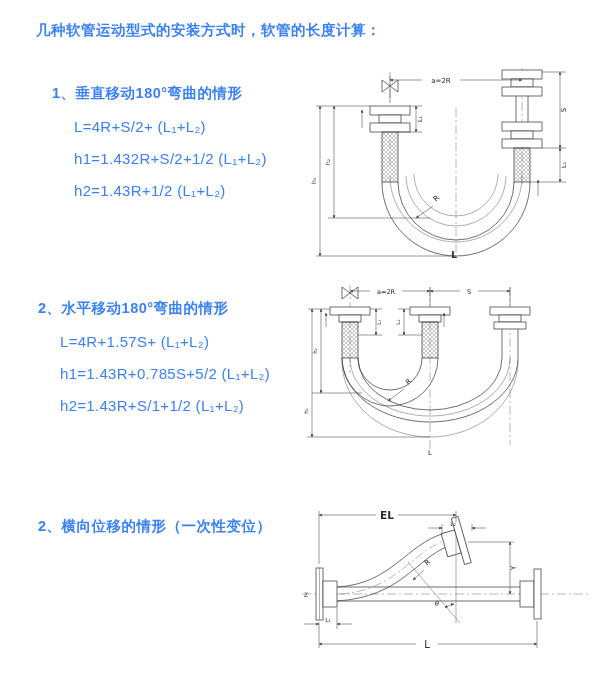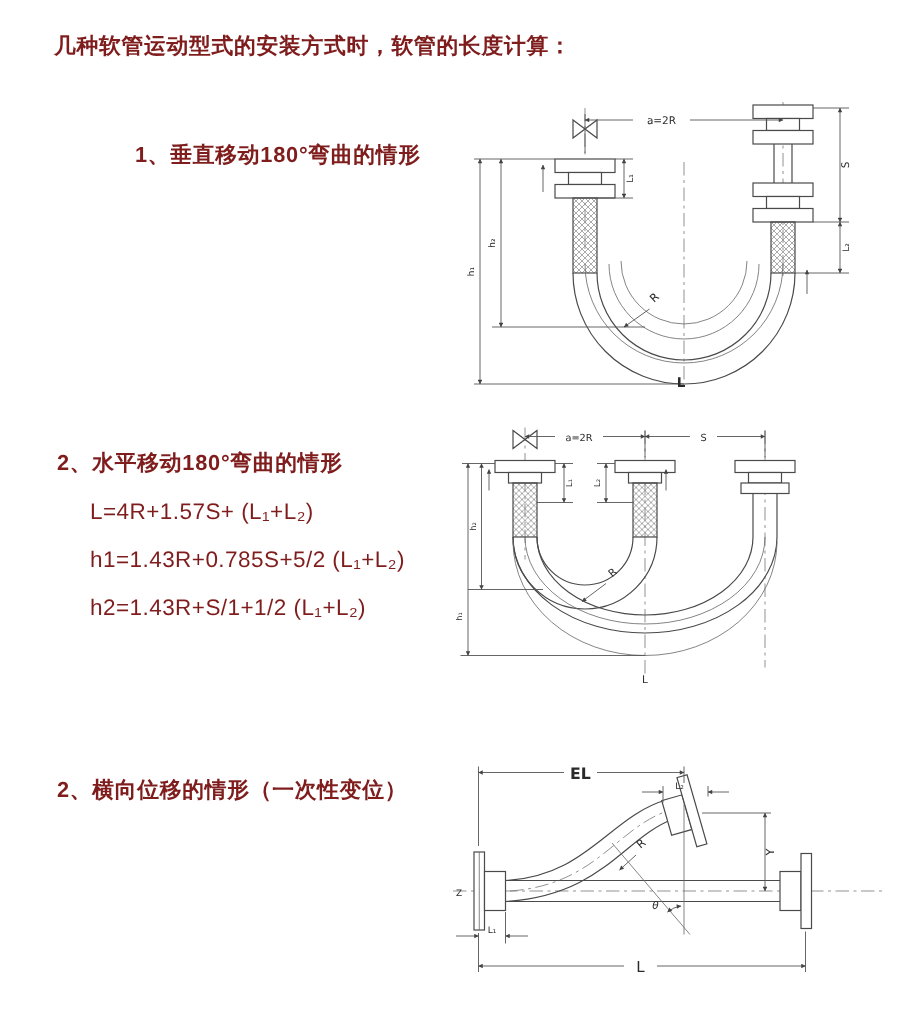--- a/index.html
+++ b/index.html
@@ -1,23 +1,23 @@
 <!DOCTYPE html>
 <html><head>
 <meta charset="utf-8">
 <style>
   html,body{margin:0;padding:0;background:#ffffff;}
   .page{position:relative;width:600px;height:675px;background:#ffffff;overflow:hidden;
-        font-family:"Liberation Sans","DejaVu Sans",sans-serif;color:#7f1d1d;}
+        font-family:"Liberation Sans","DejaVu Sans",sans-serif;color:#3b82f6;}
   .doc-title{position:absolute;left:36px;top:21px;font-size:14.5px;font-weight:700;letter-spacing:.5px;}
   .section{position:absolute;}
   .sec-heading{font-size:14.5px;font-weight:700;letter-spacing:.5px;}
   .formulas{margin-top:8px;margin-left:22px;}
   .formula{font-size:15px;font-weight:500;letter-spacing:.3px;height:32px;line-height:32px;white-space:nowrap;}
-  .sec1{left:52px;top:94px;margin-left:38px;}
+  .sec1{left:52px;top:84px;}
   .sec2{left:38px;top:299px;}
   .sec3{left:38px;top:517px;}
   .diagram{position:absolute;}
   .d1{left:308px;top:66px;}
   .d2{left:304px;top:281px;}
   .d3{left:296px;top:502px;}
   svg{display:block;}
   svg .ln{stroke:#4a4a4a;stroke-width:.8;fill:none;}
   svg .thin{stroke:#6a6a6a;stroke-width:.55;fill:none;}
   svg .dim{stroke:#555;stroke-width:.6;fill:none;}
@@ -27,20 +27,25 @@
 </style>
 </head>
 <body>
 
 <div class="page">
 
   <div class="doc-title">几种软管运动型式的安装方式时，软管的长度计算：</div>
 
   <div class="section sec1">
     <div class="sec-heading">1、垂直移动180°弯曲的情形</div>
+    <div class="formulas">
+      <div class="formula">L=4R+S/2+ (L₁+L₂)</div>
+      <div class="formula">h1=1.432R+S/2+1/2 (L₁+L₂)</div>
+      <div class="formula">h2=1.43R+1/2 (L₁+L₂)</div>
+    </div>
   </div>
 
   <div class="section sec2">
     <div class="sec-heading">2、水平移动180°弯曲的情形</div>
     <div class="formulas">
       <div class="formula">L=4R+1.57S+ (L₁+L₂)</div>
       <div class="formula">h1=1.43R+0.785S+5/2 (L₁+L₂)</div>
       <div class="formula">h2=1.43R+S/1+1/2 (L₁+L₂)</div>
     </div>
   </div>

